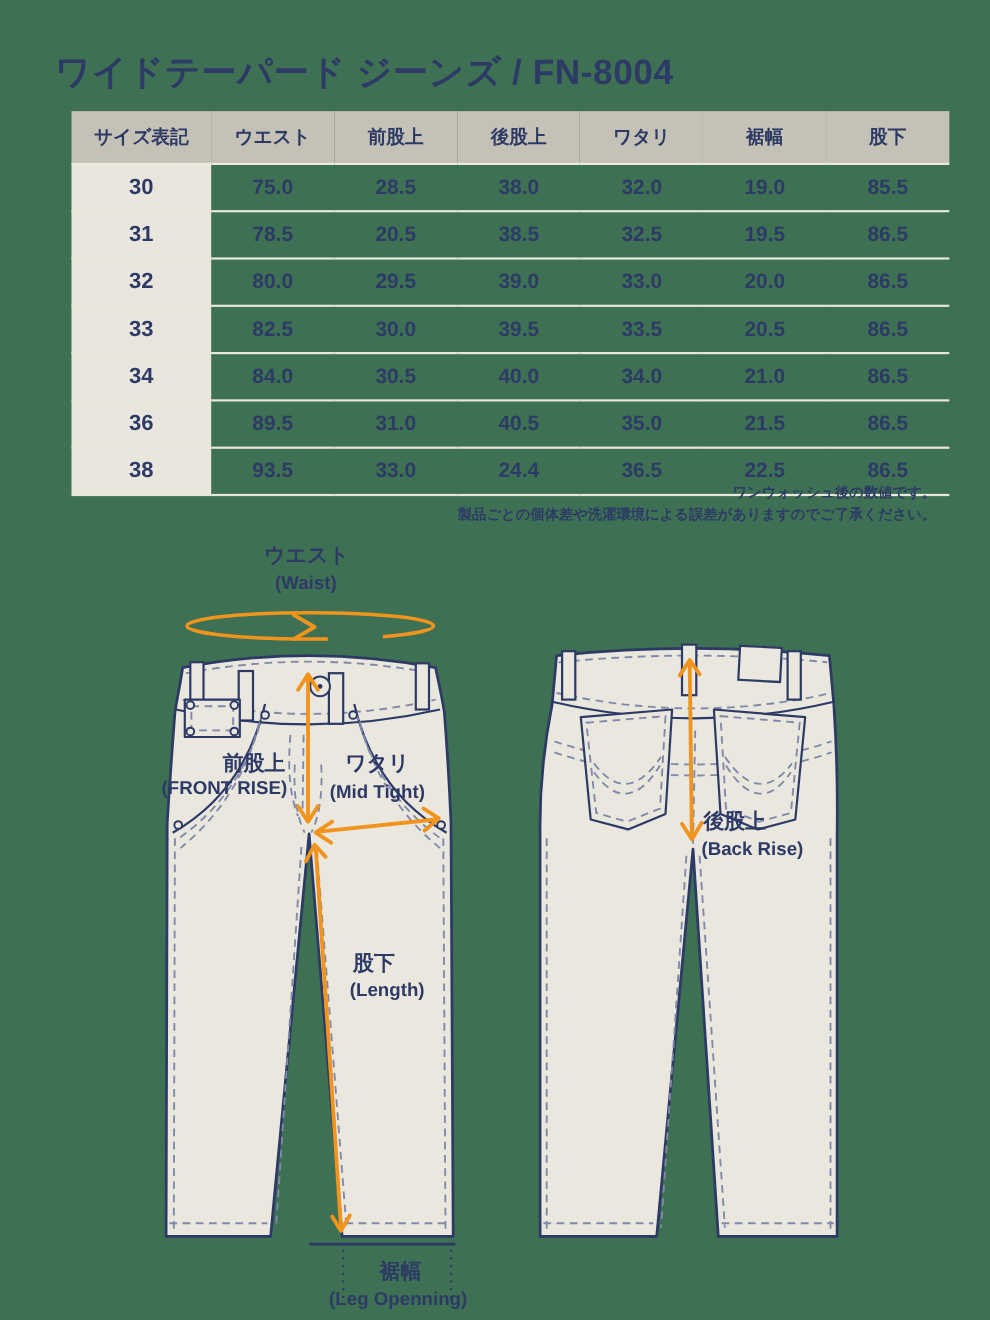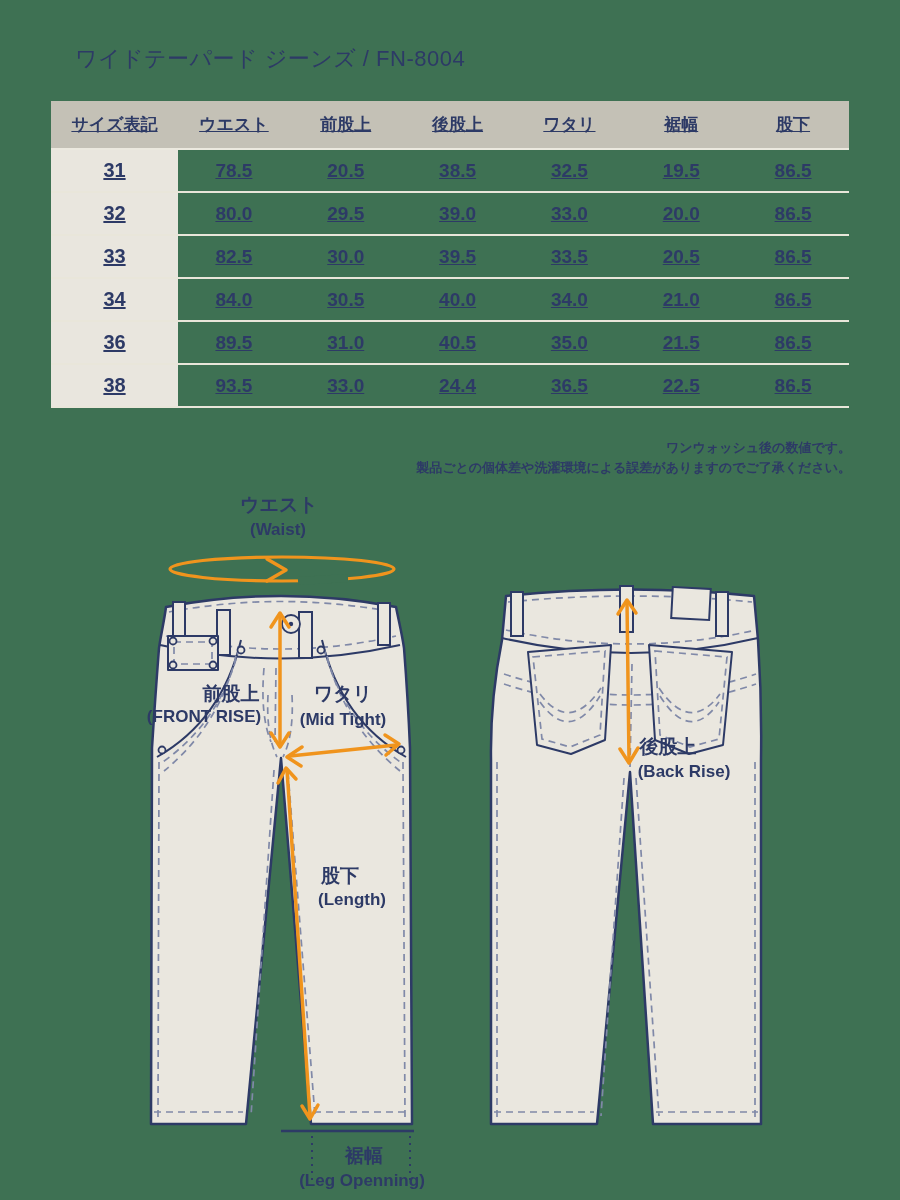--- a/index.html
+++ b/index.html
@@ -1,20 +1,20 @@
 <!DOCTYPE html>
 <html><head>
 <meta charset="utf-8">
 <style>
   html,body{margin:0;padding:0;background:#3f7254;}
   .canvas{position:relative;width:900px;height:1200px;background:#3e7153;overflow:hidden;
           font-family:"Liberation Sans","DejaVu Sans",sans-serif;color:#2d3a66;}
-  .title{position:absolute;left:75px;top:44px;font-size:22px;font-weight:normal;letter-spacing:.5px;}
+  .title{position:absolute;left:50px;top:44px;font-size:32px;font-weight:bold;letter-spacing:.5px;}
   .unit{position:absolute;left:0;top:71px;width:849px;text-align:right;font-size:14px;font-weight:bold;}
-  table.size-table{position:absolute;left:51px;top:101px;width:798px;border-collapse:collapse;table-layout:fixed;text-decoration:underline;}
+  table.size-table{position:absolute;left:65px;top:101px;width:798px;border-collapse:collapse;table-layout:fixed;}
   table.size-table th{background:#c4c1b6;height:45px;font-size:17px;font-weight:bold;color:#2d3a66;
           border-bottom:2px solid #ece9df;}
   table.size-table th:first-child{width:125px;}
   table.size-table td{height:39px;text-align:center;vertical-align:middle;font-size:19px;font-weight:bold;
           color:#2d3a66;border-bottom:2px solid #e9e6da;}
   table.size-table td.size{background:#e9e6de;font-size:20px;}
   .notes{position:absolute;left:0;top:436px;width:851px;text-align:right;font-size:13px;font-weight:bold;line-height:17px;}
   .notes div{margin-top:3px;}
   svg.fig{position:absolute;left:0;top:0;}
   .dlabel{position:absolute;transform:translate(-50%,-50%);font-weight:bold;white-space:nowrap;text-align:center;color:#2d3a66;}
@@ -46,20 +46,29 @@
         <th>ウエスト</th>
         <th>前股上</th>
         <th>後股上</th>
         <th>ワタリ</th>
         <th>裾幅</th>
         <th>股下</th>
       </tr>
     </thead>
     <tbody>
       <tr>
+        <td class="size">30</td>
+        <td>75.0</td>
+        <td>28.5</td>
+        <td>38.0</td>
+        <td>32.0</td>
+        <td>19.0</td>
+        <td>85.5</td>
+      </tr>
+      <tr>
         <td class="size">31</td>
         <td>78.5</td>
         <td>20.5</td>
         <td>38.5</td>
         <td>32.5</td>
         <td>19.5</td>
         <td>86.5</td>
       </tr>
       <tr>
         <td class="size">32</td>

